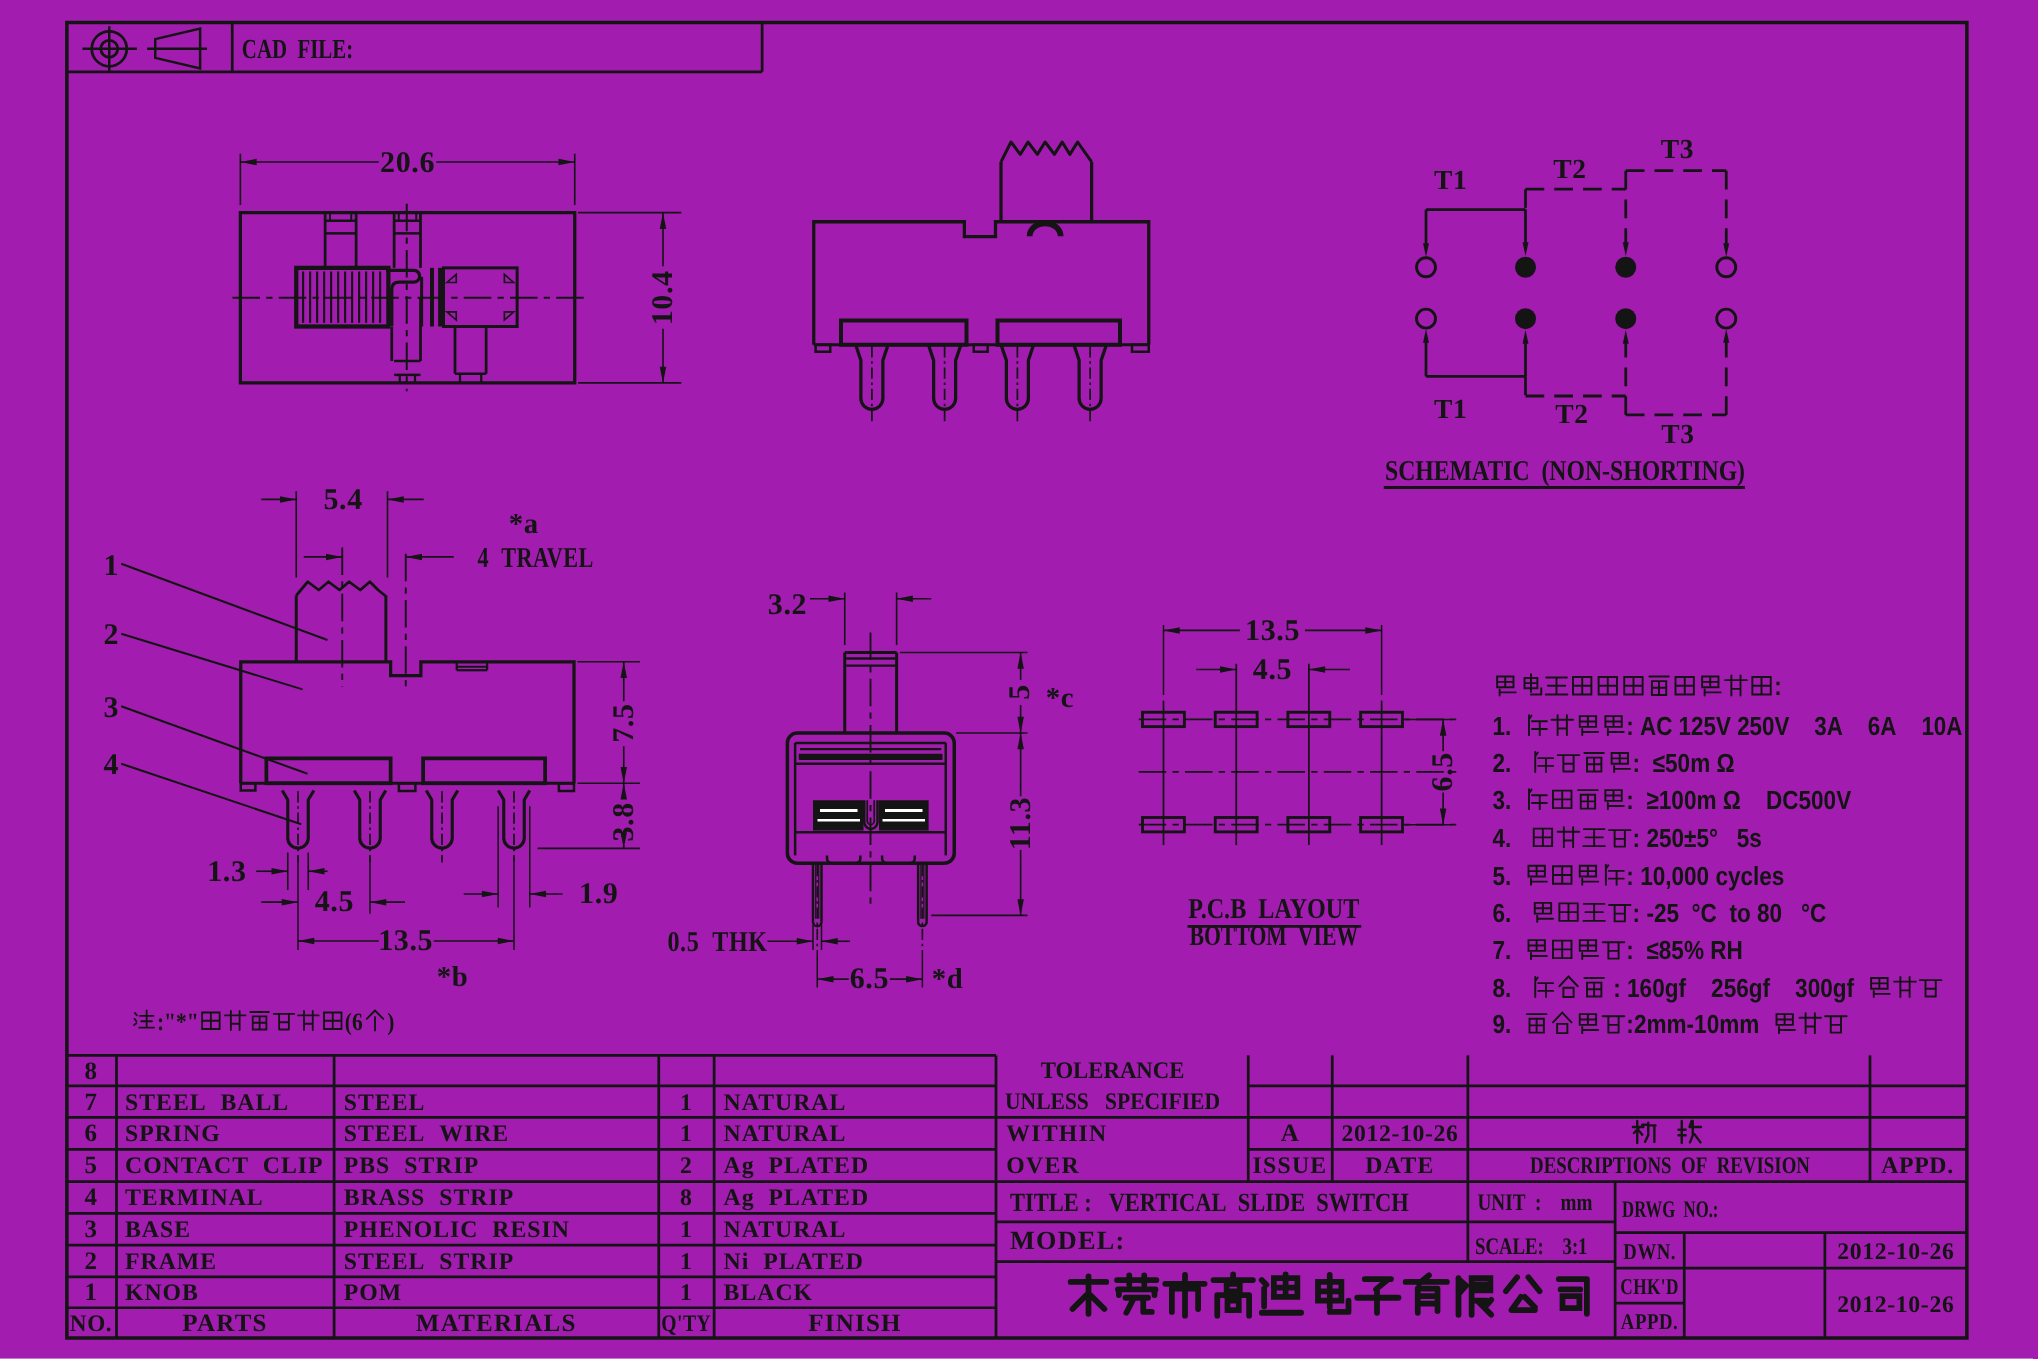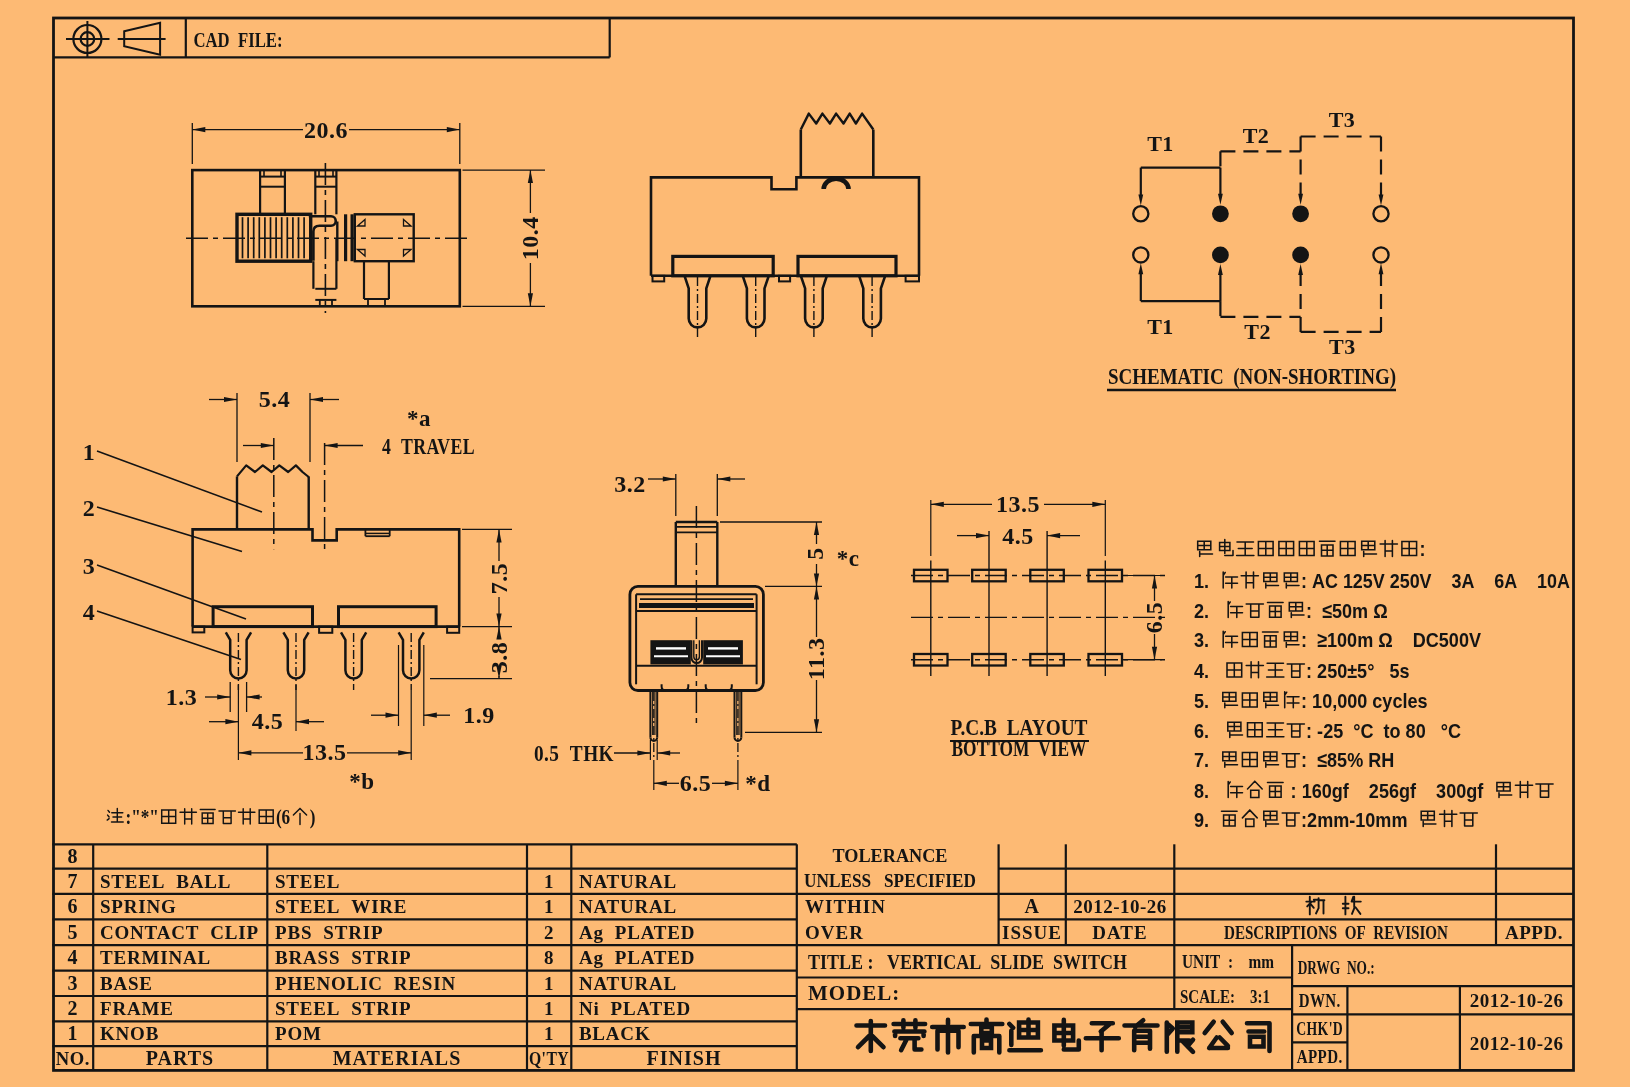--- a/index.html
+++ b/index.html
@@ -1,14 +1,14 @@
 <!DOCTYPE html>
 <html><head><meta charset="utf-8"><style>
 html,body{margin:0;padding:0;background:#fff;}
-#pg{position:relative;width:1630px;height:1087px;background:#fdba74;overflow:hidden;}
+#pg{position:relative;width:1630px;height:1087px;background:#a21caf;overflow:hidden;}
 </style></head><body>
 <div id="pg">
 <svg width="1630" height="1087" viewBox="0 0 1630 1087">
 <rect x="53.5" y="18.0" width="1520.0" height="1052.4" fill="none" stroke="#141414" stroke-width="2.8"></rect>
 <line x1="53.5" y1="57.4" x2="609.7" y2="57.4" stroke="#141414" stroke-width="2.2"></line>
 <line x1="185.8" y1="18.0" x2="185.8" y2="57.4" stroke="#141414" stroke-width="2.2"></line>
 <line x1="609.7" y1="18.0" x2="609.7" y2="57.4" stroke="#141414" stroke-width="2.2"></line>
 <circle cx="87.4" cy="39.0" r="14.0" fill="none" stroke="#141414" stroke-width="2.2"></circle>
 <circle cx="87.4" cy="39.0" r="6.8" fill="none" stroke="#141414" stroke-width="2.2"></circle>
 <line x1="66.0" y1="39.0" x2="109.5" y2="39.0" stroke="#141414" stroke-width="2.0"></line>

